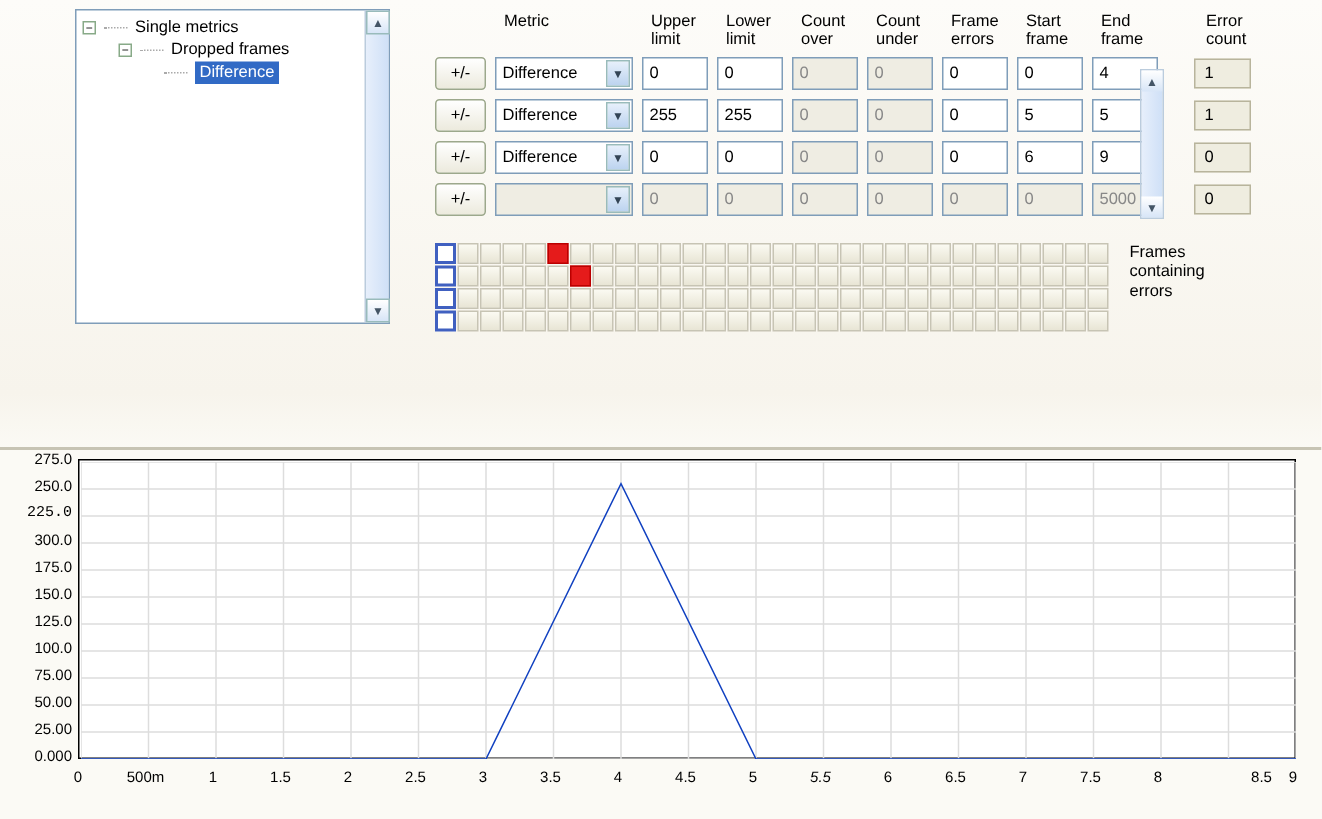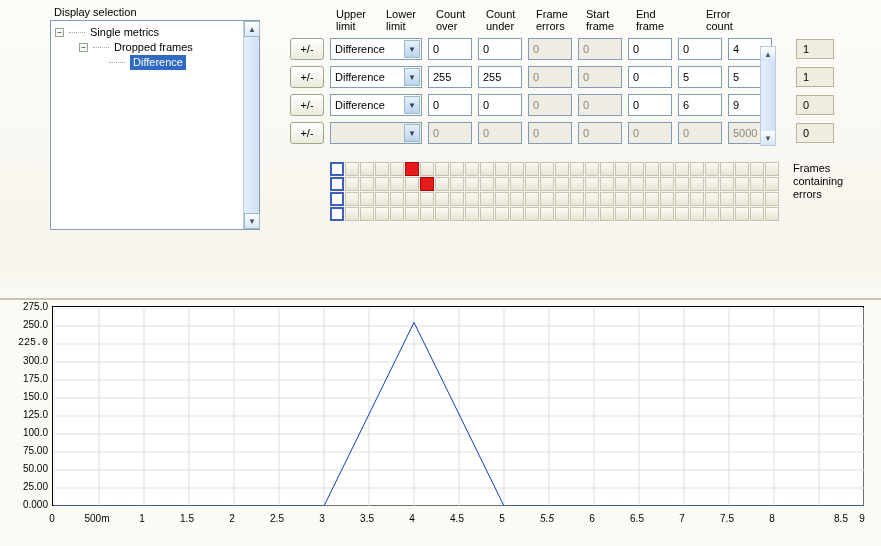--- a/index.html
+++ b/index.html
@@ -30,42 +30,41 @@
 .sel-dd{width:92px;height:22px;border:1px solid #7f9db9;background:#fff;display:flex;align-items:center;justify-content:space-between;padding:0 1px 0 4px}
 .sel-dd.disabled{background:#efede3;color:#888}
 .dd-btn{width:16px;height:18px;background:linear-gradient(#e7f0fb,#bcd3ef);border:1px solid #9bb;display:flex;align-items:center;justify-content:center;font-size:8px;color:#345}
 .inp{width:44px;height:22px;border:1px solid #7f9db9;background:#fff;padding:0 4px;display:flex;align-items:center}
 .inp.disabled{background:#efede3;color:#888}
 .inp.ro{background:#efede3;color:#888}
 .err{width:38px;height:20px;border:1px solid #b8b49c;background:#efede0;margin-left:18px;padding:0 6px;display:flex;align-items:center}
 .vscroll{width:16px;height:100px;background:linear-gradient(90deg,#e7effb,#cfe0f7);border:1px solid #bcd;position:absolute;right:95px;top:40px}
 .vscroll .up,.vscroll .dn{position:absolute;left:0;width:14px;height:14px;background:linear-gradient(#fff,#d7e5f7);display:flex;align-items:center;justify-content:center;font-size:8px;color:#456}
 .vscroll .up{top:0}.vscroll .dn{bottom:0}
-.frames-area{display:flex;margin-top:18px;margin-left:40px;gap:14px}
+.frames-area{display:flex;margin-top:18px;gap:14px}
 .grid{display:flex;flex-direction:column;gap:1px}
 .grow{display:flex;gap:1px}
 .lead{width:14px;height:14px;border:2px solid #4060c0;background:#fff}
 .cell{width:14px;height:14px;background:linear-gradient(#fbfaf2,#e8e5d5);border:1px solid #c7c4b4}
 .cell.red{background:#e51b1b;border-color:#b00}
 .frames-label{white-space:pre-line;line-height:13px}
 .chart-wrap{position:absolute;left:0;right:0;bottom:0;height:248px;border-top:2px solid #c7c4b4;background:#fbfaf5;padding:6px 12px 4px 10px}
 .chart{position:relative;margin-left:42px;height:218px;width:812px}
 .plot{position:absolute;left:0;top:0;right:0;bottom:18px;background:#fff;border:1px solid #000}
 .ylab{position:absolute;left:-38px;width:34px;text-align:right;font-size:10px;top:0}
 .xlab{position:absolute;bottom:0;font-size:10px;transform:translateX(-50%)}
 svg{position:absolute;inset:0}
 </style>
 </head>
 <body>
 <div class="app">
 
 <div class="top">
 
   <div class="tree-panel">
-   <div class="tree-title">Display selection</div>
    <div class="tree-box">
     <div class="tree">
      <div class="node" style="margin-left:0">
               <span class="toggle">−</span>
               <span class="dots"></span>
               <span>Single metrics</span>
             </div>
      <div class="node" style="margin-left:24px">
               <span class="toggle">−</span>
               <span class="dots"></span>
@@ -79,20 +78,21 @@
     <div class="tree-scroll">
             <div class="up">▲</div>
             <div class="dn">▼</div>
           </div>
    </div>
   </div>
 
   <div class="table-panel" style="position:relative">
     <div class="hdr">
       <div class="c0"></div>
+      <div class="c">Metric</div>
       <div class="cn">Upper
 limit</div>
       <div class="cn">Lower
 limit</div>
       <div class="cn">Count
 over</div>
       <div class="cn">Count
 under</div>
       <div class="cn">Frame
 errors</div>

